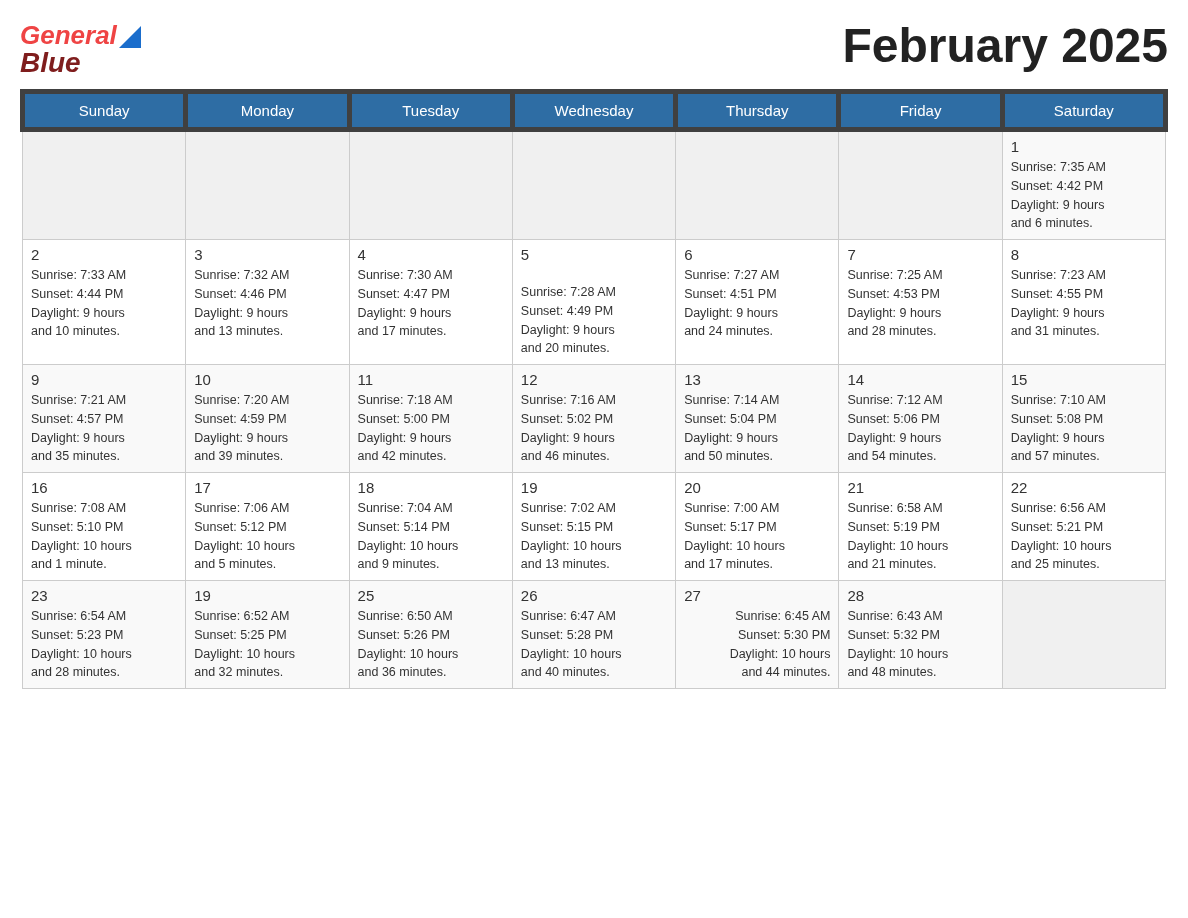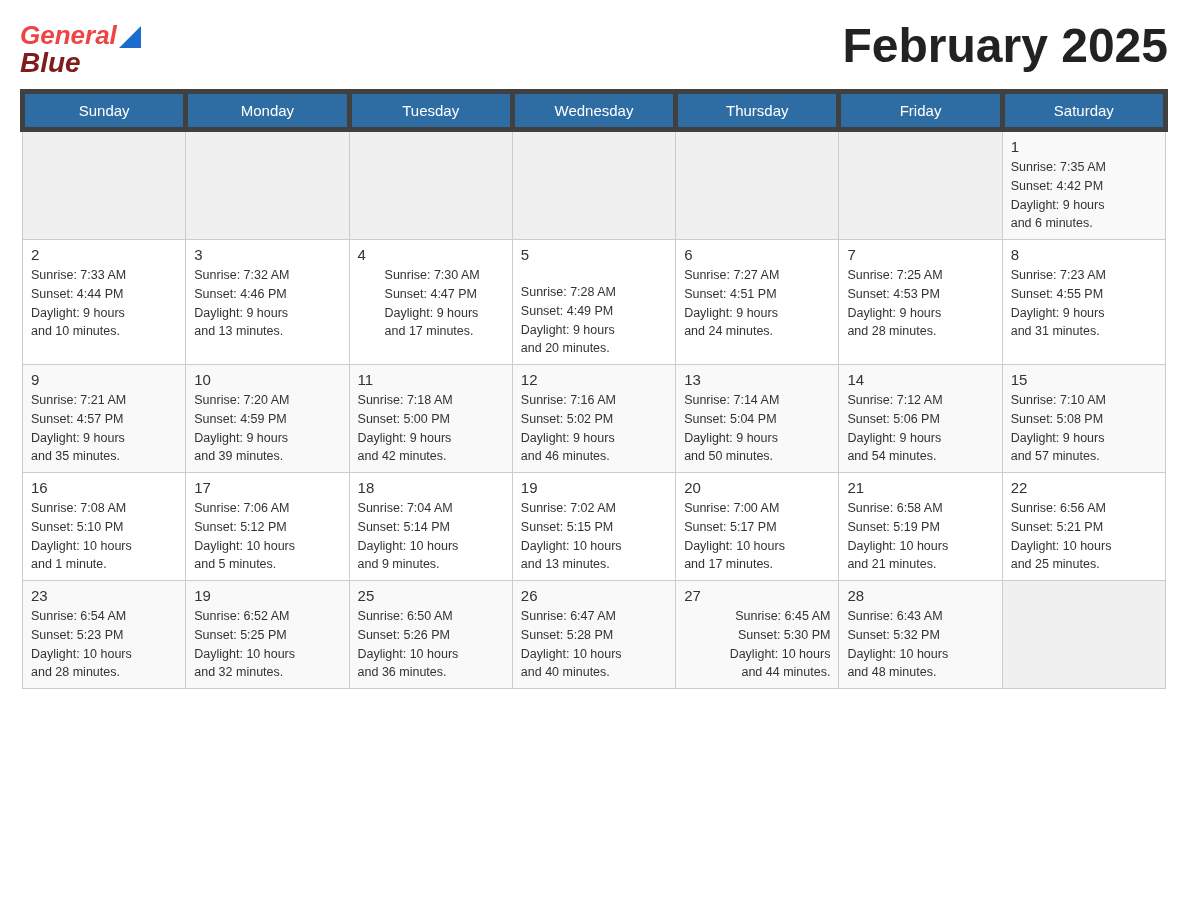--- a/index.html
+++ b/index.html
@@ -139,21 +139,21 @@
         </td>
         <td>
           <div class="day-number">3</div>
           <div class="day-info" style="white-space: pre-line;">Sunrise: 7:32 AM
 Sunset: 4:46 PM
 Daylight: 9 hours
 and 13 minutes.</div>
         </td>
         <td>
           <div class="day-number">4</div>
-          <div class="day-info" style="white-space: pre-line; margin-left: 27px;">Sunrise: 7:30 AM
+          <div class="day-info" style="white-space: pre-line;">Sunrise: 7:30 AM
 Sunset: 4:47 PM
 Daylight: 9 hours
 and 17 minutes.</div>
         </td>
         <td>
           <div class="day-number">5</div>
           <div class="day-info" style="white-space: pre-line; margin-top: 20px;">Sunrise: 7:28 AM
 Sunset: 4:49 PM
 Daylight: 9 hours
 and 20 minutes.</div>

